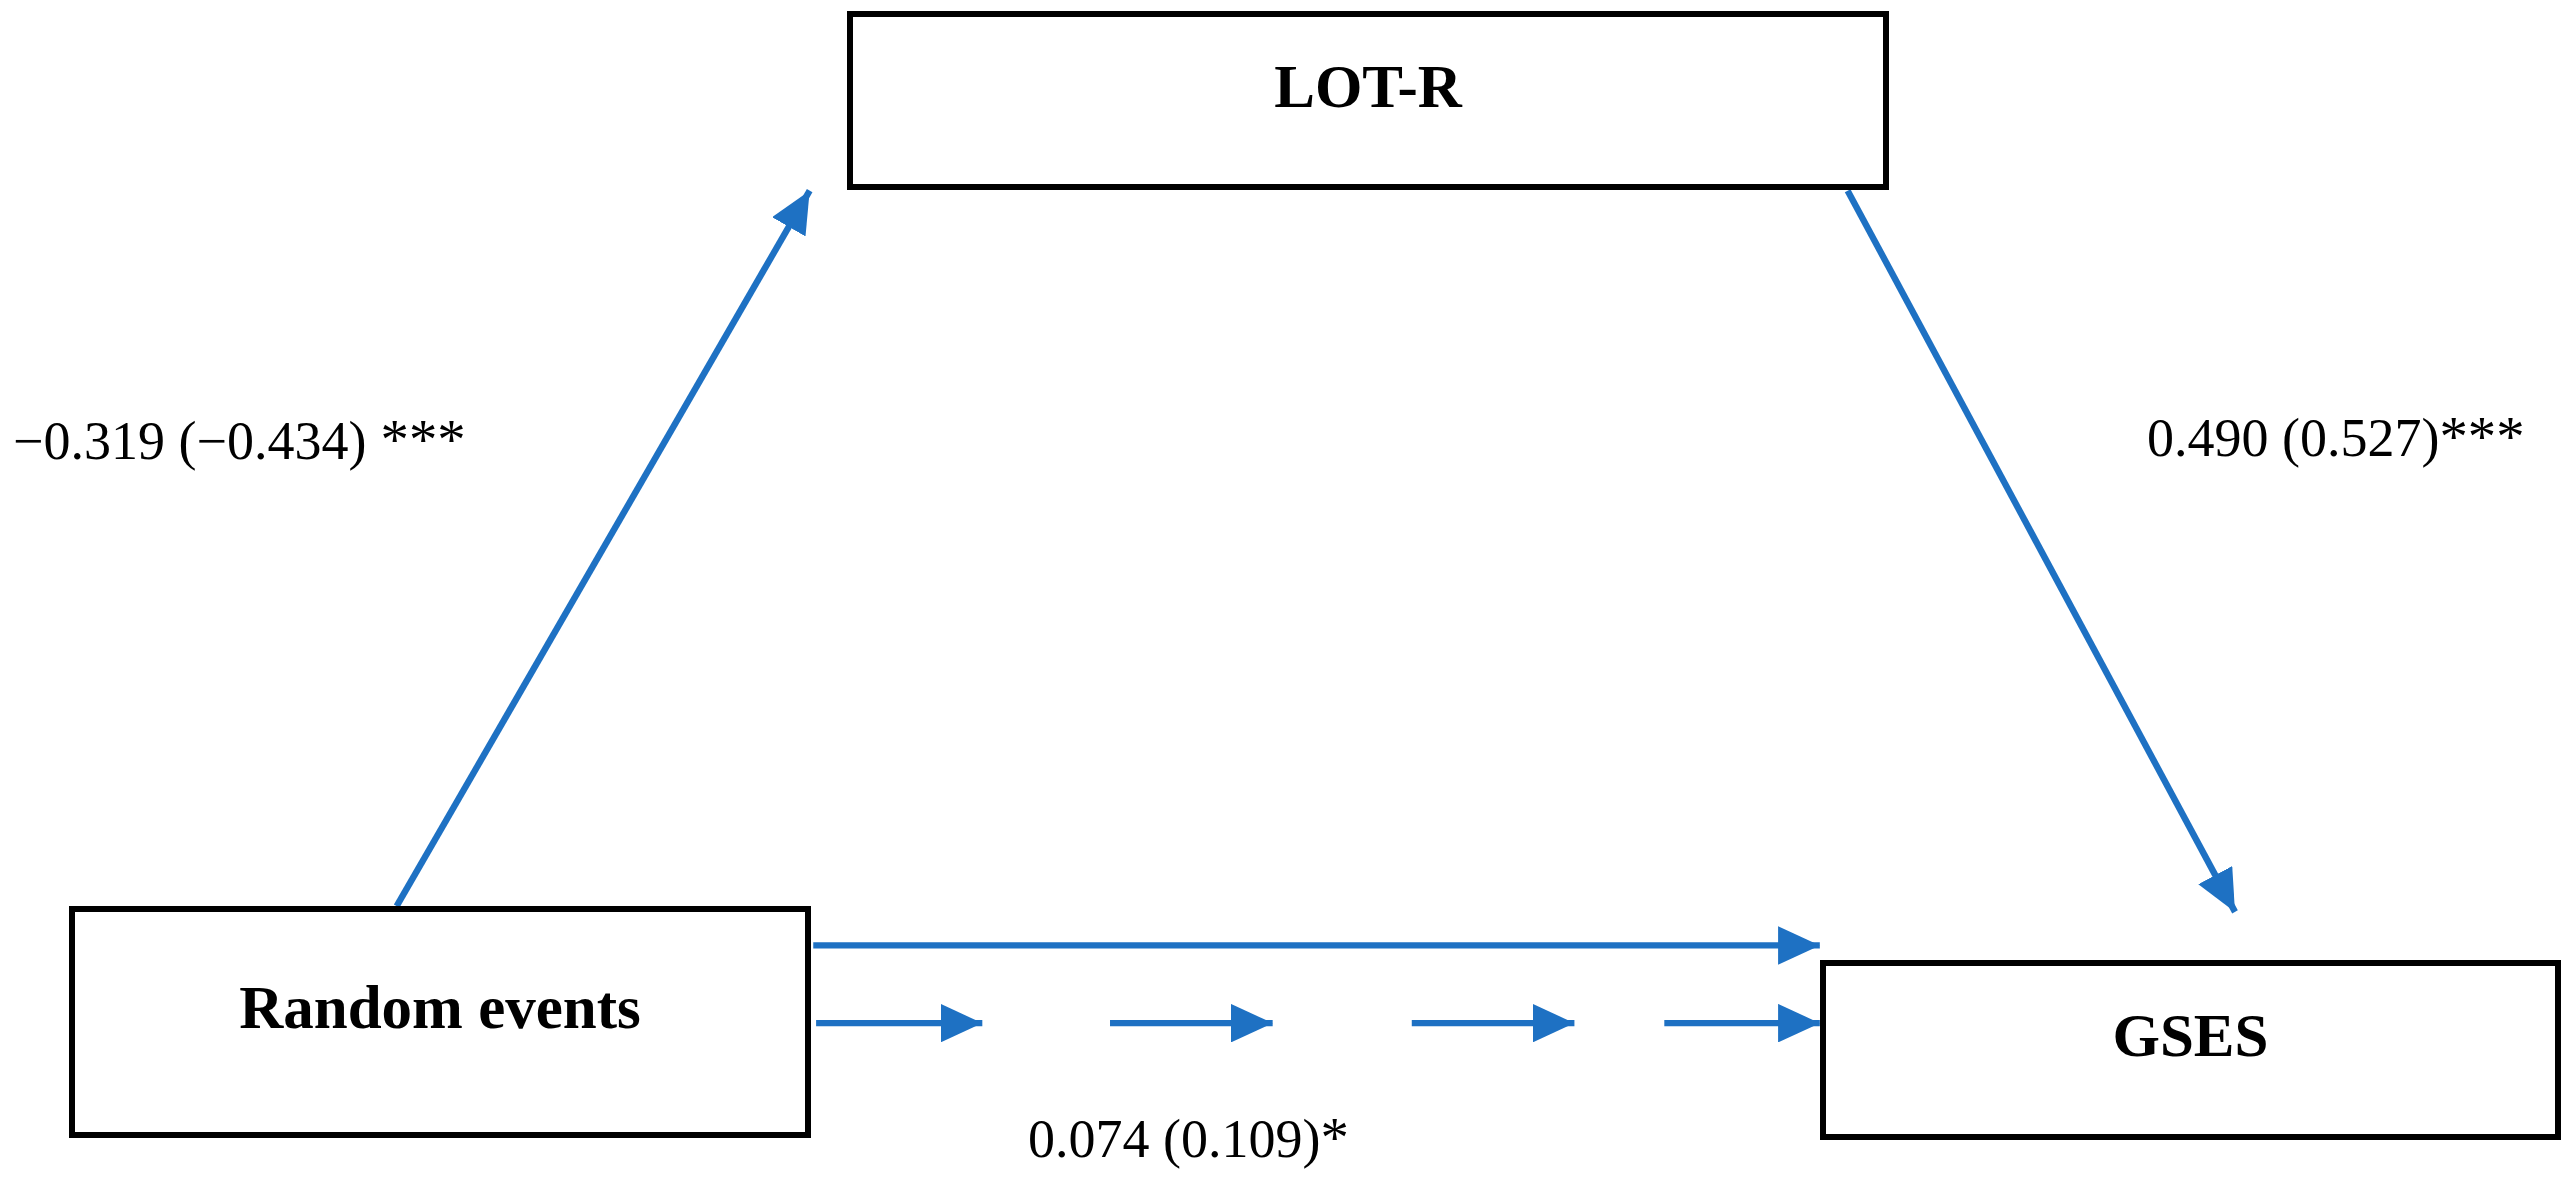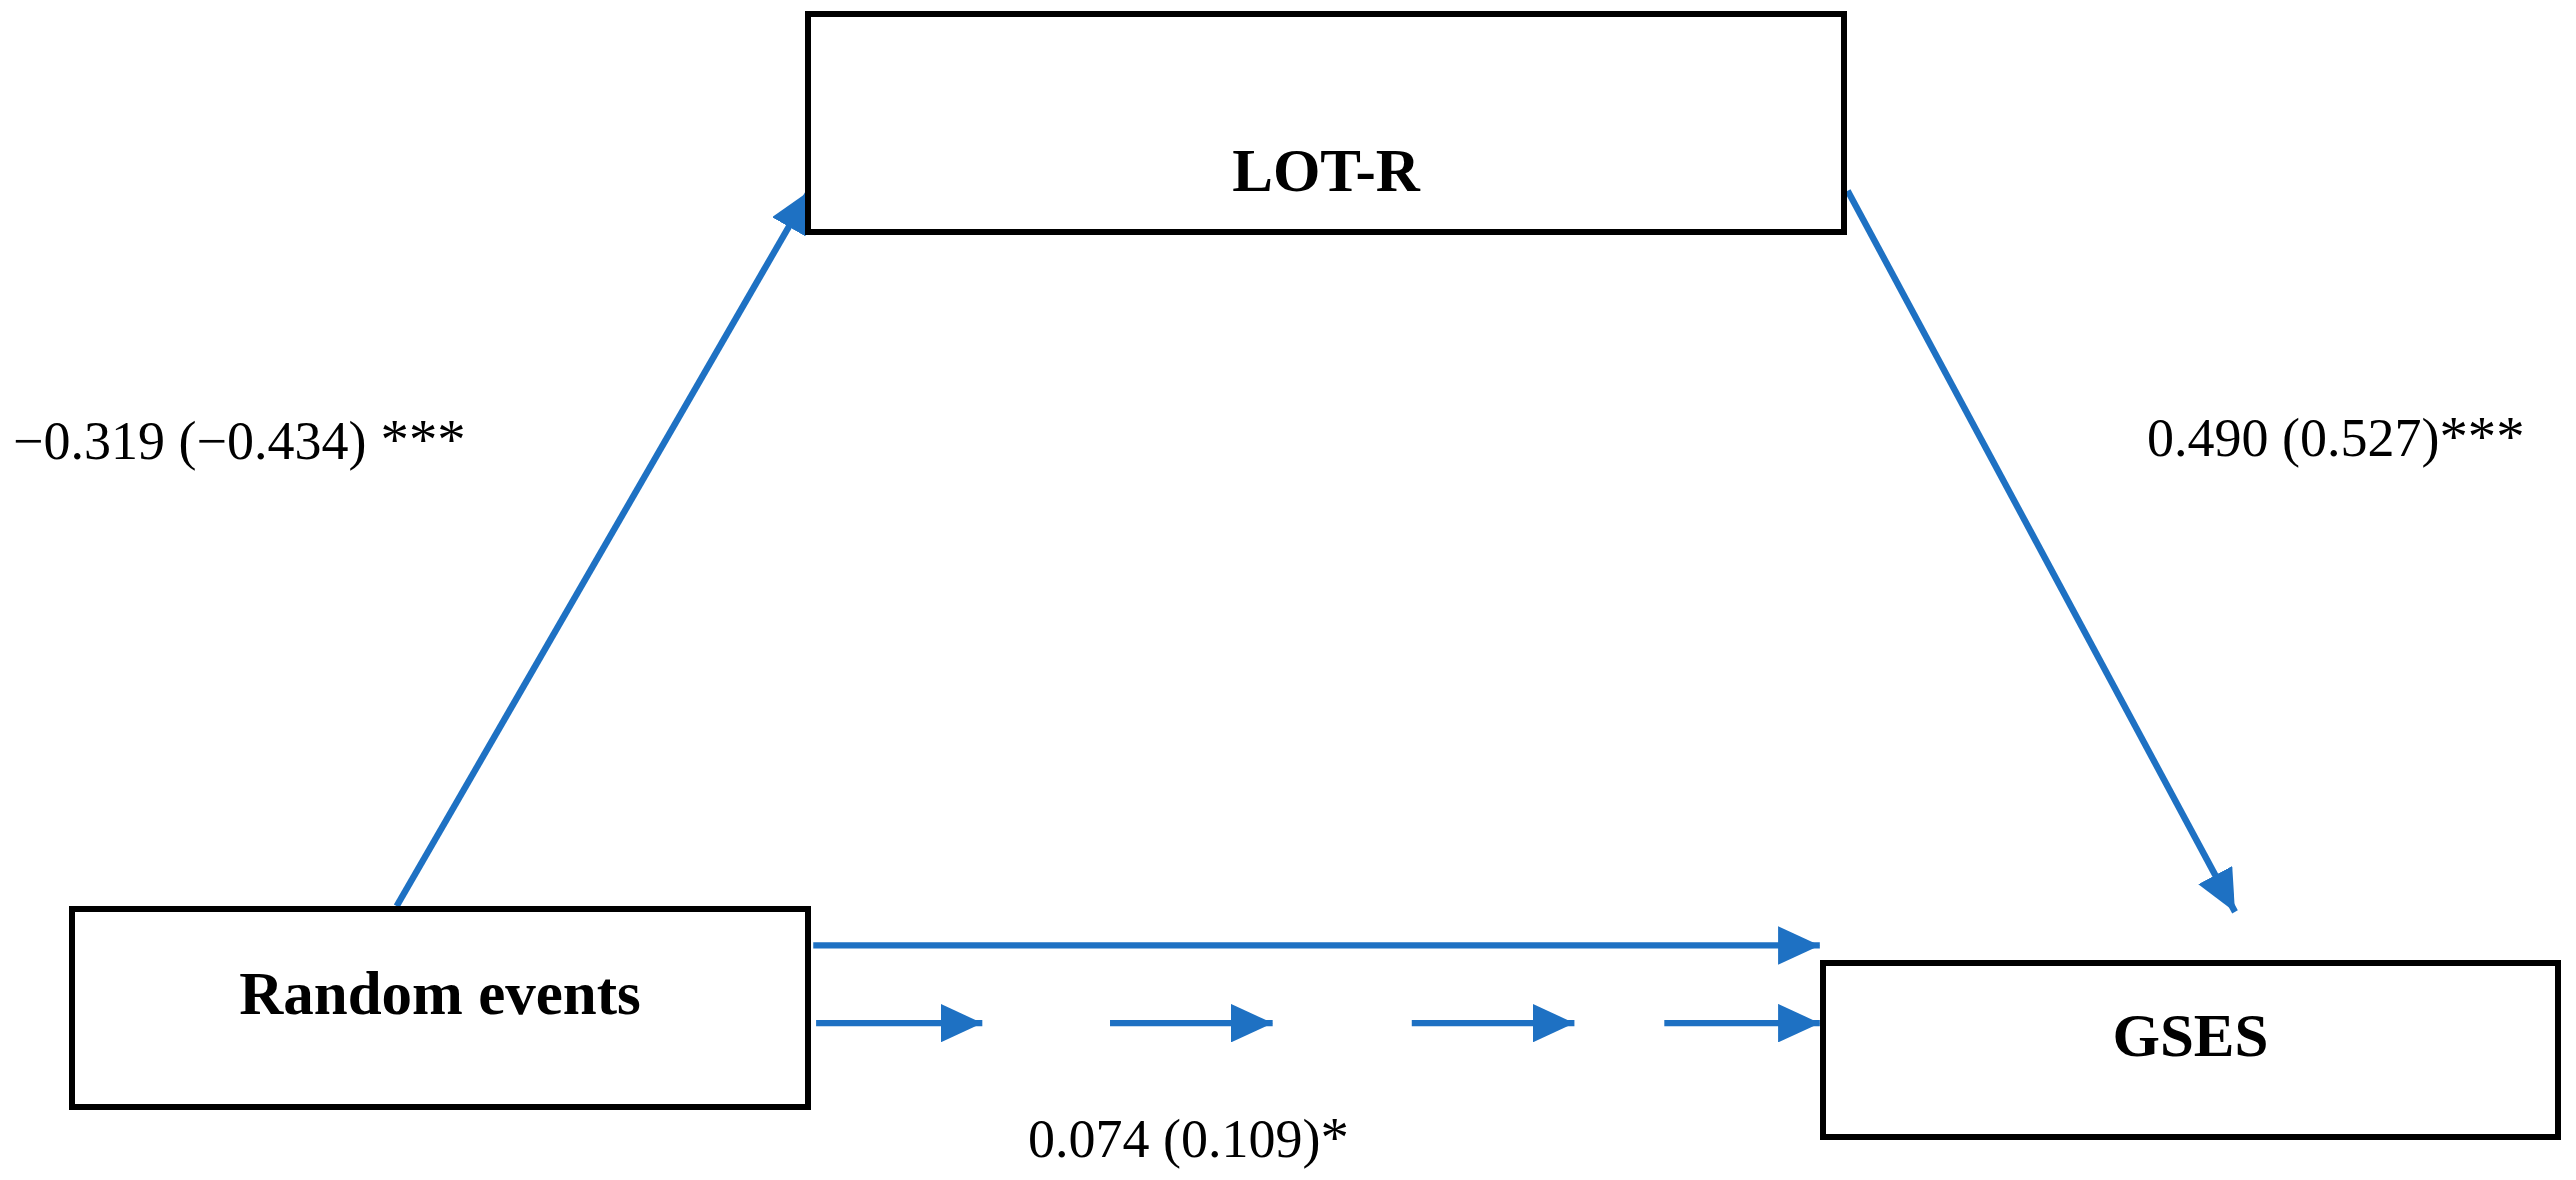--- a/index.html
+++ b/index.html
@@ -24,22 +24,22 @@
     box-sizing:border-box;
     border:6.4px solid var(--ink);
     background:var(--bg);
     display:flex;align-items:center;justify-content:center;
     padding-bottom:28.5px;
     font-weight:bold;
     font-size:61px;
     line-height:1;
     white-space:nowrap;
   }
-  .node-lotr{left:805px;top:11.4px;width:1042px;height:224px;align-items:flex-end;}
-  .node-random{left:69px;top:906px;width:742px;height:204px;}
+  .node-lotr{left:847px;top:11.4px;width:1042px;height:179px;}
+  .node-random{left:69px;top:906px;width:742px;height:232px;}
   .node-gses{left:1820px;top:912px;width:741px;height:180px;margin-top:48px;}
   .edge-label{
     position:absolute;
     font-size:54px;
     line-height:1;
     white-space:nowrap;
   }
   .edge-label .stars{font-size:1.05em;}
   .label-a{left:13px;top:412px;}
   .label-b{left:2147px;top:409px;}

